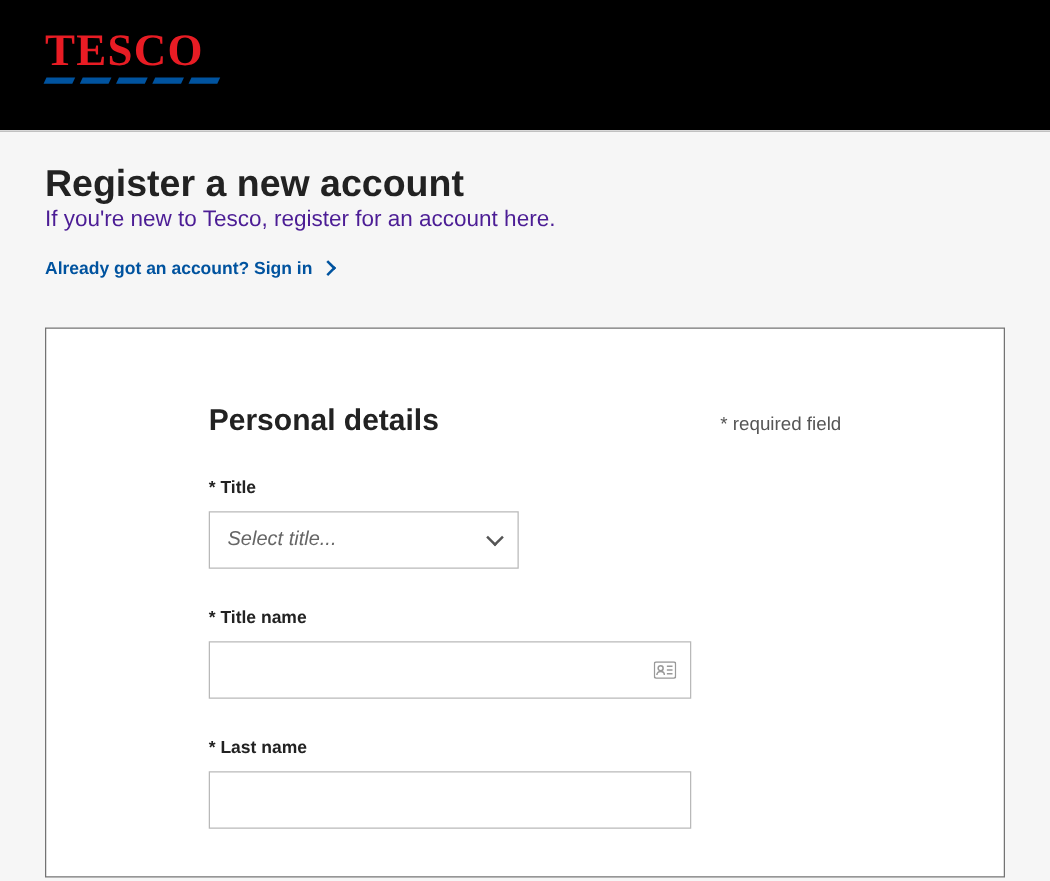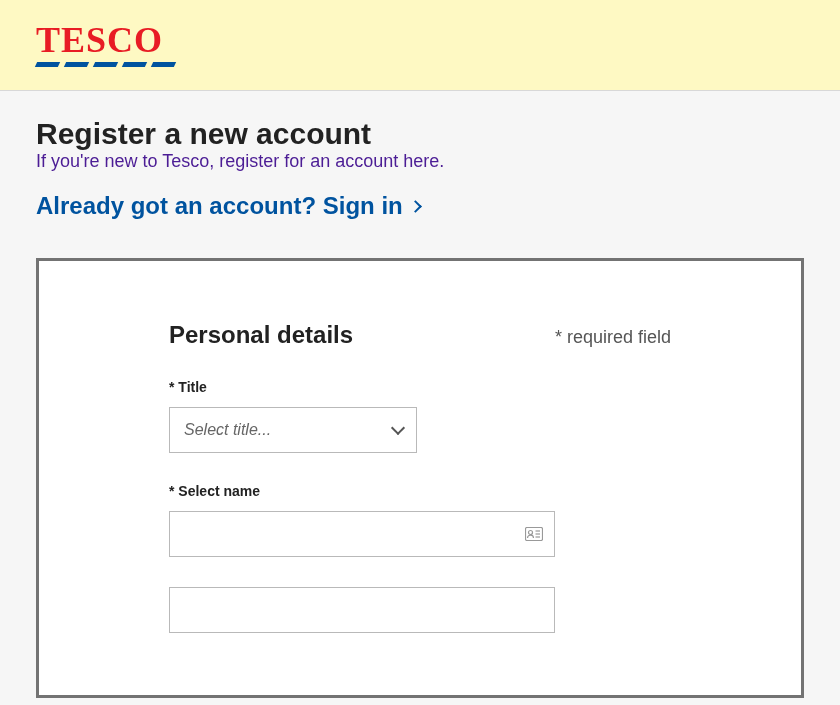--- a/index.html
+++ b/index.html
@@ -8,22 +8,22 @@
       box-sizing: border-box;
     }
     body {
       font-family: -apple-system, BlinkMacSystemFont, "Segoe UI", Arial, sans-serif;
       background: #f6f6f6;
       width: 840px;
       height: 705px;
       overflow: hidden;
     }
     .header {
-      background: #fef9c3;
-      padding: 22px 36px 19px;
+      background: #000000;
+      padding: 22px 36px 32px;
       border-bottom: 1px solid #d8d8d8;
     }
     .logo {
       display: inline-block;
     }
     .logo-text {
       font-family: Georgia, "Times New Roman", serif;
       font-weight: bold;
       font-size: 36px;
       letter-spacing: 1px;
@@ -51,57 +51,57 @@
     }
     .page-subtitle {
       font-size: 18px;
       color: #4c1d95;
       margin-bottom: 20px;
     }
     .signin-link {
       display: inline-flex;
       align-items: center;
       color: #00539f;
-      font-size: 24px;
+      font-size: 14px;
       font-weight: 700;
       text-decoration: none;
       gap: 8px;
     }
     .chevron-right {
       display: inline-block;
       width: 9px;
       height: 9px;
       border-top: 2.5px solid #00539f;
       border-right: 2.5px solid #00539f;
       transform: rotate(45deg);
     }
     .form-card {
       background: #fff;
-      border: 3px solid #737373;
+      border: 1px solid #737373;
       margin-top: 38px;
       padding: 60px 0 0 0;
       height: 440px;
       overflow: hidden;
     }
     .form-inner {
       padding: 0 130px;
     }
     .section-header {
       display: flex;
       justify-content: space-between;
       align-items: baseline;
       margin-bottom: 30px;
     }
     .section-title {
       font-size: 24px;
       font-weight: 700;
       color: #222;
     }
     .required-note {
-      font-size: 18px;
+      font-size: 15px;
       color: #555;
     }
     .field-group {
       margin-bottom: 30px;
     }
     .field-label {
       display: block;
       font-size: 14px;
       font-weight: 700;
       color: #222;
@@ -193,36 +193,37 @@
 
       <div class="field-group">
         <label class="field-label">* Title</label>
         <div class="select-wrapper">
           <div class="select-box">Select title...</div>
           <span class="chevron-down"></span>
         </div>
       </div>
 
       <div class="field-group">
-        <label class="field-label">* Select name</label>
+        <label class="field-label">* Title name</label>
         <div class="text-input-wrapper">
           <input type="text" class="text-input" value="" style="">
           <span class="contact-icon">
             <svg width="18" height="14" viewBox="0 0 18 14" fill="none">
               <rect x="0.5" y="0.5" width="17" height="13" rx="1.5" stroke="#999" stroke-width="1.2"></rect>
               <circle cx="5.5" cy="5.5" r="2" stroke="#999" stroke-width="1.2"></circle>
               <path d="M2.5 11 C2.5 9 4 8.2 5.5 8.2 C7 8.2 8.5 9 8.5 11" stroke="#999" stroke-width="1.2" fill="none"></path>
               <line x1="10.5" y1="4" x2="15" y2="4" stroke="#999" stroke-width="1.2"></line>
               <line x1="10.5" y1="7" x2="15" y2="7" stroke="#999" stroke-width="1.2"></line>
               <line x1="10.5" y1="10" x2="15" y2="10" stroke="#999" stroke-width="1.2"></line>
             </svg>
           </span>
         </div>
       </div>
 
       <div class="field-group">
+        <label class="field-label">* Last name</label>
         <div class="text-input-wrapper">
           <input type="text" class="text-input" value="" style="">
         </div>
       </div>
     </div>
   </div>
 </div>
 
 </body></html>

